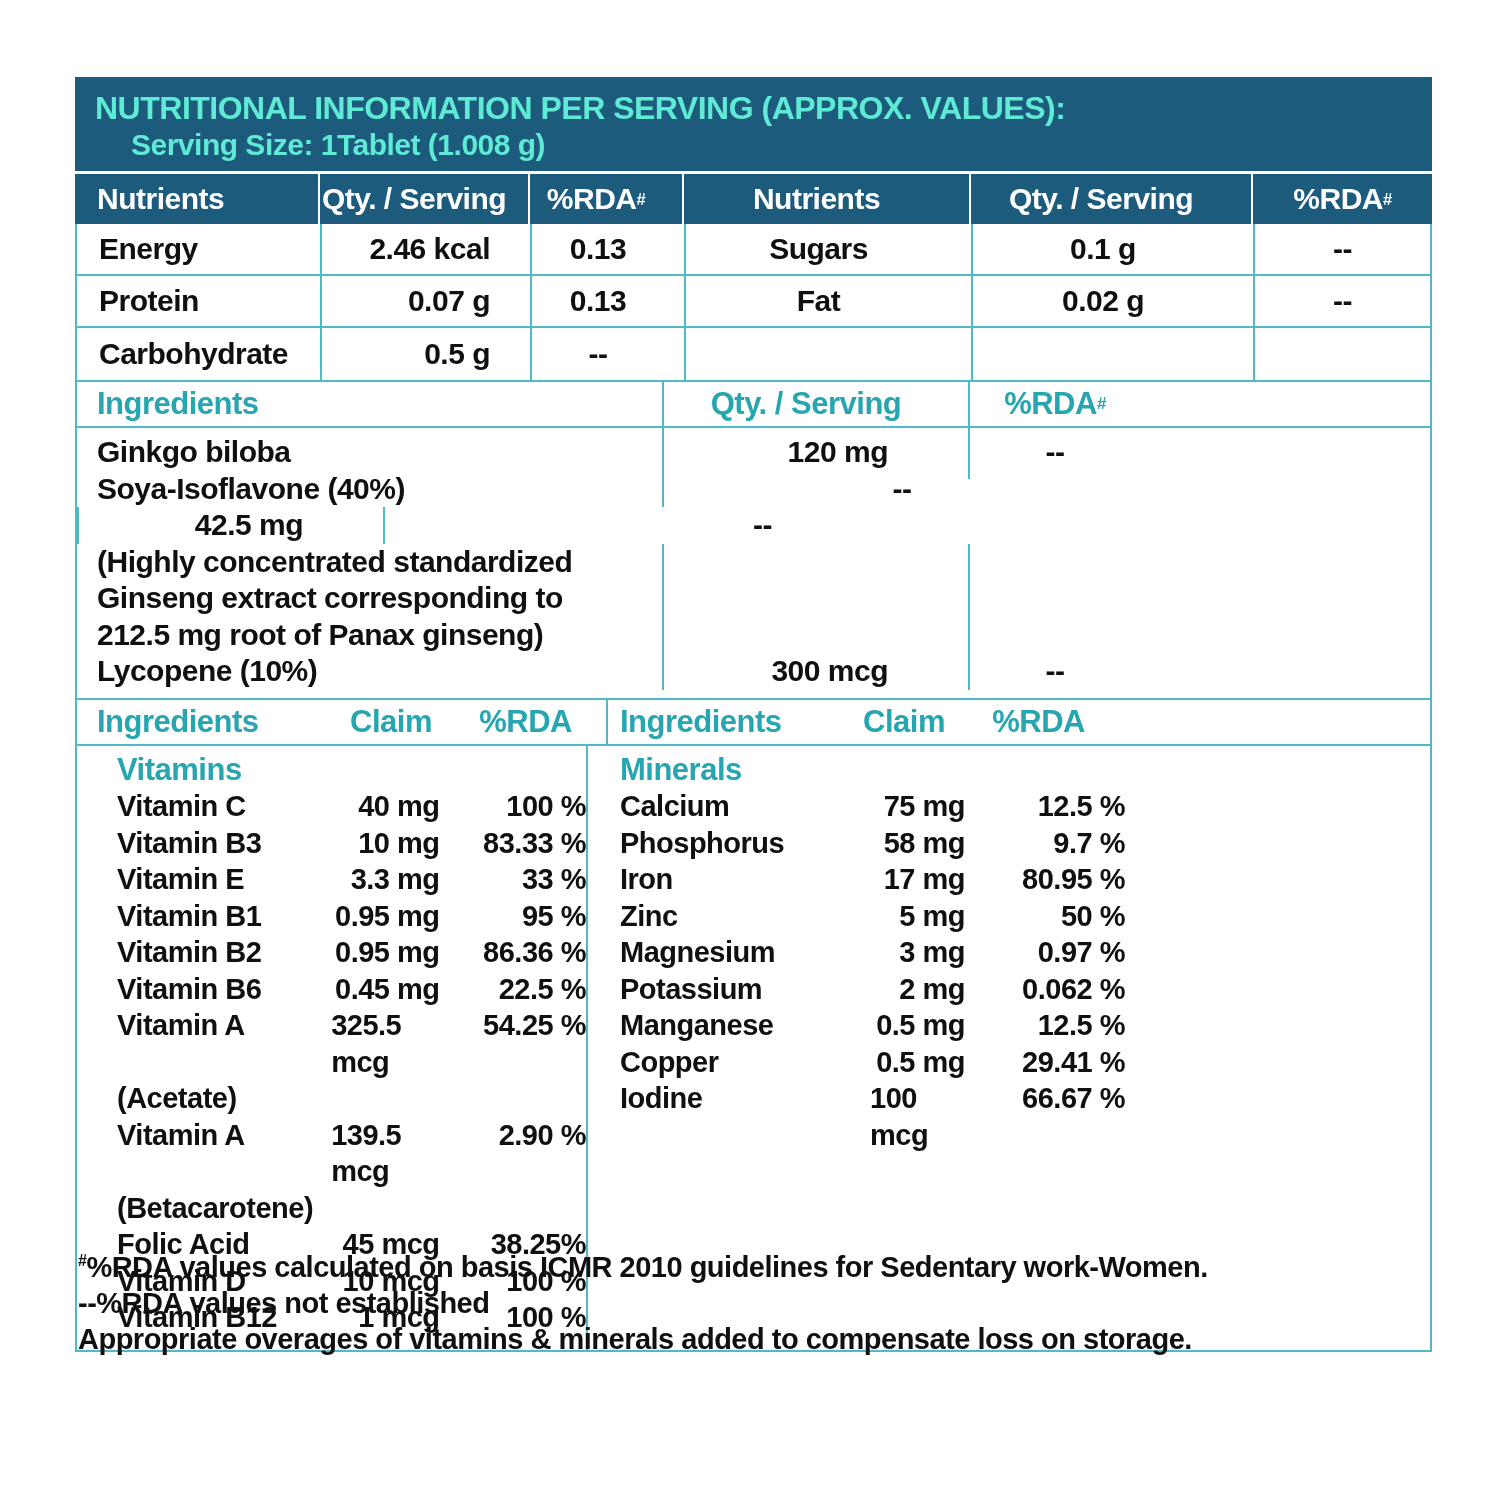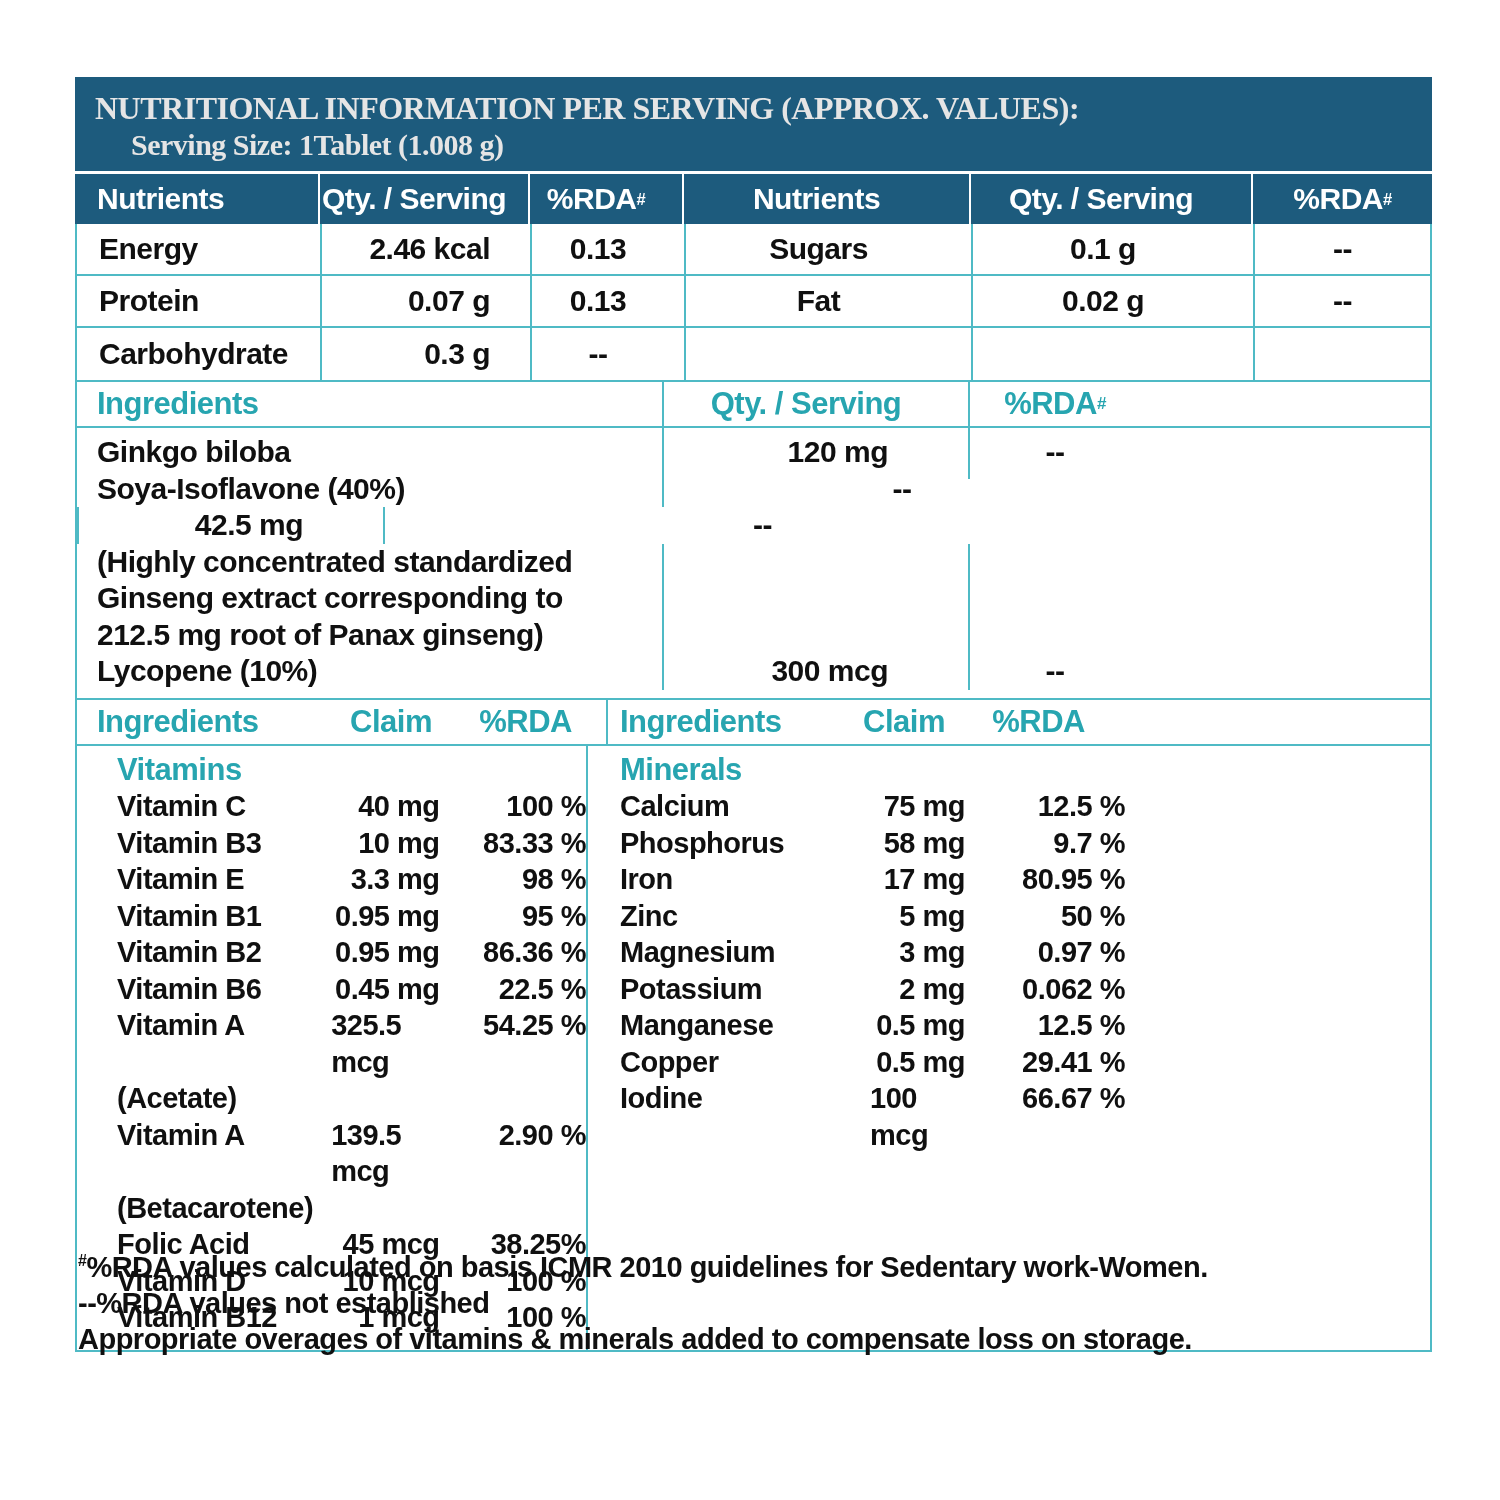--- a/index.html
+++ b/index.html
@@ -7,21 +7,21 @@
     width:1500px;height:1500px;background:#ffffff;position:relative;overflow:hidden;
     font-family:"Liberation Sans","DejaVu Sans",sans-serif;
     font-weight:700;color:#101010;letter-spacing:-0.5px;
   }
   *{box-sizing:border-box;}
   sup{font-size:0.55em;vertical-align:super;line-height:0;}
 
   .sheet{position:absolute;left:75px;top:77px;width:1357px;}
 
   
-  .band{background:var(--dk);color:#e5e5e5;padding:13px 10px 9px 20px;font-family:Liberation Serif, serif;}
+  .band{background:var(--dk);color:#5eead4;padding:13px 10px 9px 20px;}
   .band .t1{font-size:32px;line-height:37px;}
   .band .t2{font-size:30px;line-height:35px;margin-left:36px;}
 
   
   .row{display:flex;gap:20px;}
   .cell{display:flex;align-items:center;min-width:0;}
 
   
   .nutr-head{background:var(--dk);color:#fff;border-top:3px solid #fff;height:53px;font-size:30px;}
   .nutr-head .cell{border-left:2px solid #fff;justify-content:center;}
@@ -111,21 +111,21 @@
     <div class="row">
       <div class="cell cA1">Protein</div>
       <div class="cell cA2 qty-r">0.07 g</div>
       <div class="cell cA3">0.13</div>
       <div class="cell cA4">Fat</div>
       <div class="cell cA5">0.02 g</div>
       <div class="cell cA6">--</div>
     </div>
     <div class="row">
       <div class="cell cA1">Carbohydrate</div>
-      <div class="cell cA2 qty-r">0.3 g</div>
+      <div class="cell cA2 qty-r">0.5 g</div>
       <div class="cell cA3">--</div>
       <div class="cell cA4"></div>
       <div class="cell cA5"></div>
       <div class="cell cA6"></div>
     </div>
   </div>
 
   <div class="row ingr-head">
     <div class="cell cB1">Ingredients</div>
     <div class="cell cB2">Qty. / Serving</div>
@@ -201,21 +201,21 @@
       <div class="row">
           <span class="pad"></span>
           <span class="cell cL1">Vitamin B3</span>
           <span class="cell cL2 num-r">10 mg</span>
           <span class="cell cL3 num-r">83.33 %</span>
         </div>
       <div class="row">
           <span class="pad"></span>
           <span class="cell cL1">Vitamin E</span>
           <span class="cell cL2 num-r">3.3 mg</span>
-          <span class="cell cL3 num-r">98 %</span>
+          <span class="cell cL3 num-r">33 %</span>
         </div>
       <div class="row">
           <span class="pad"></span>
           <span class="cell cL1">Vitamin B1</span>
           <span class="cell cL2 num-r">0.95 mg</span>
           <span class="cell cL3 num-r">95 %</span>
         </div>
       <div class="row">
           <span class="pad"></span>
           <span class="cell cL1">Vitamin B2</span>

